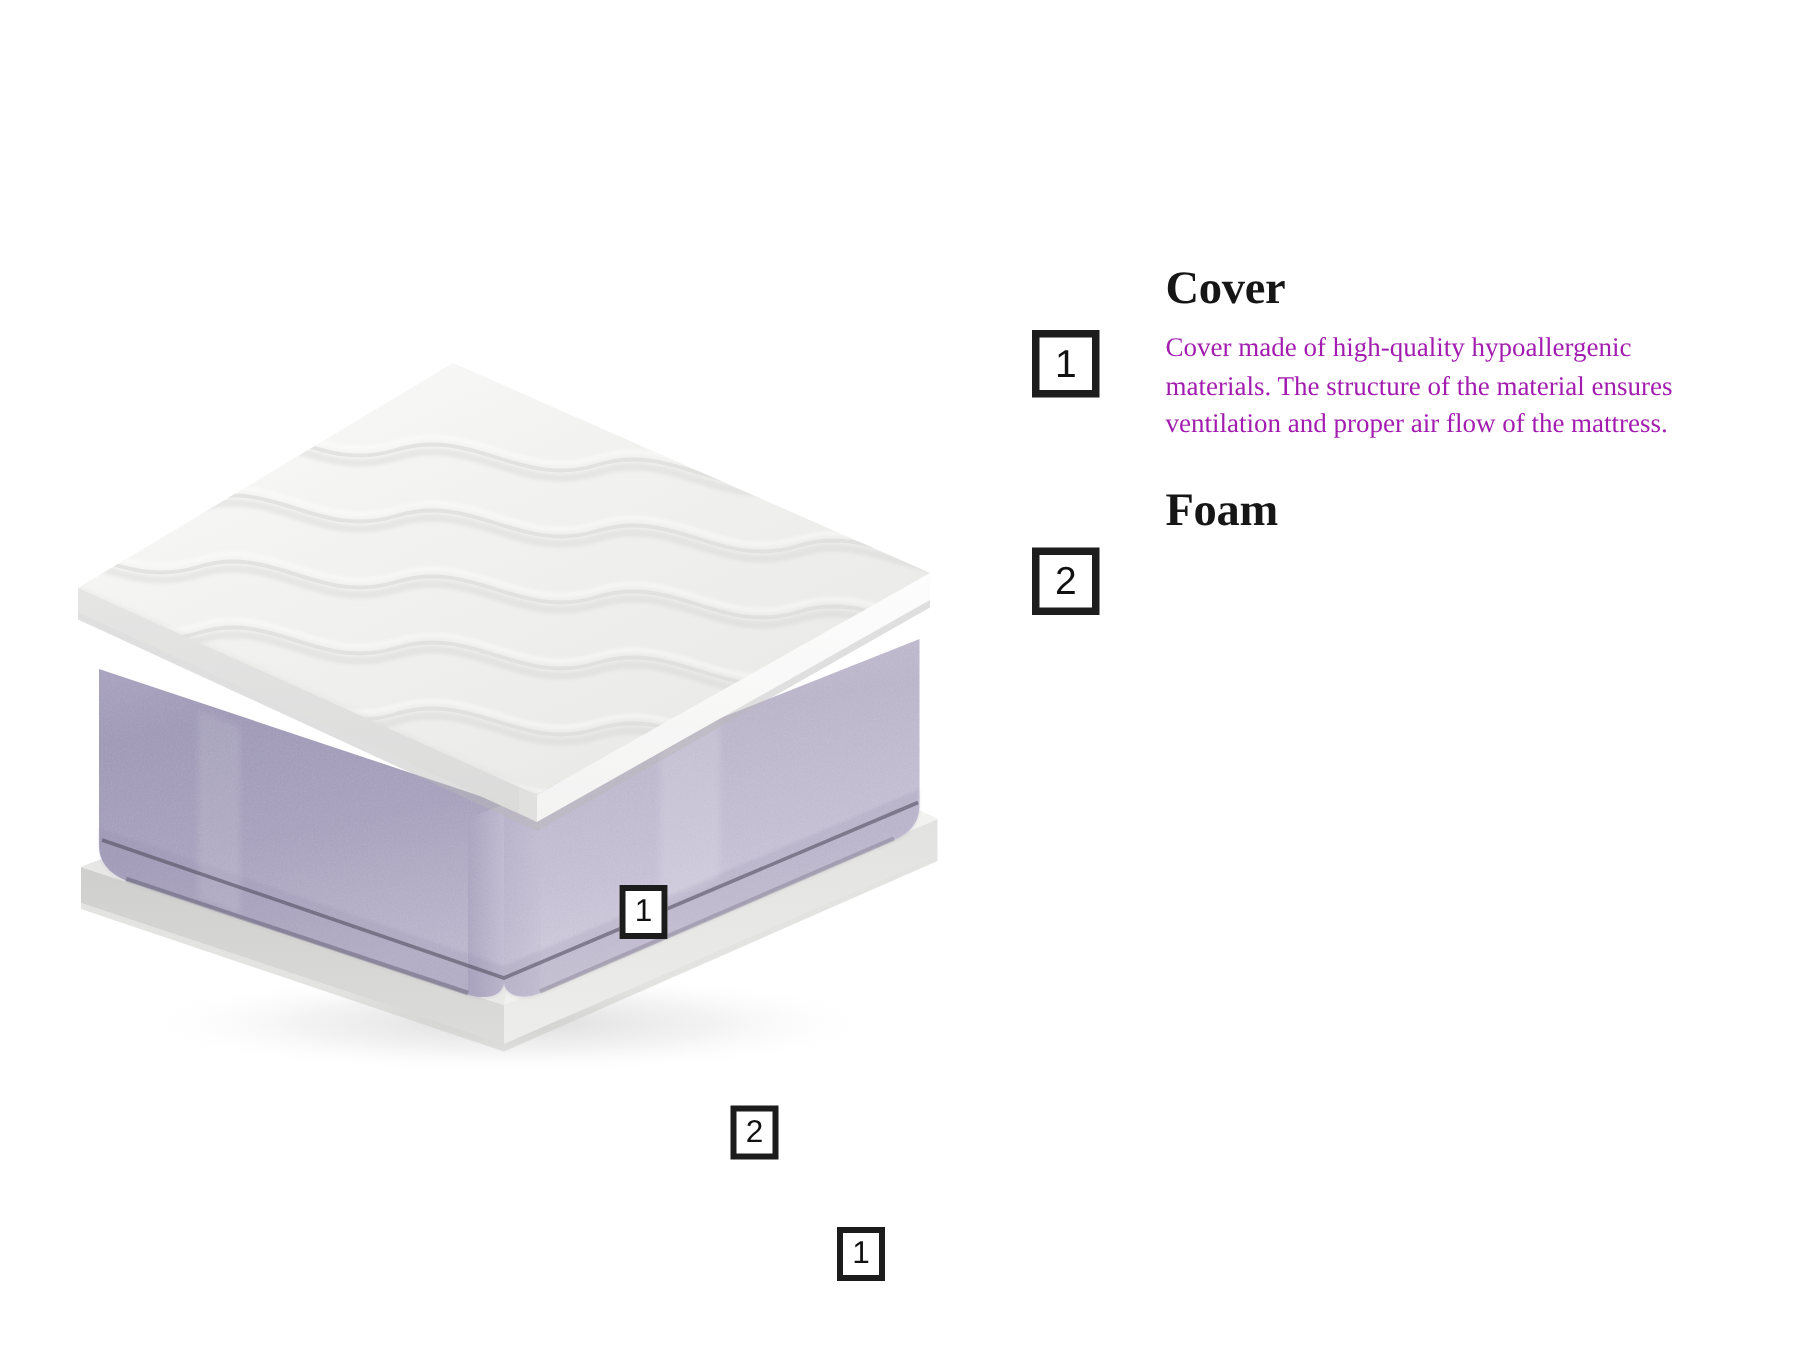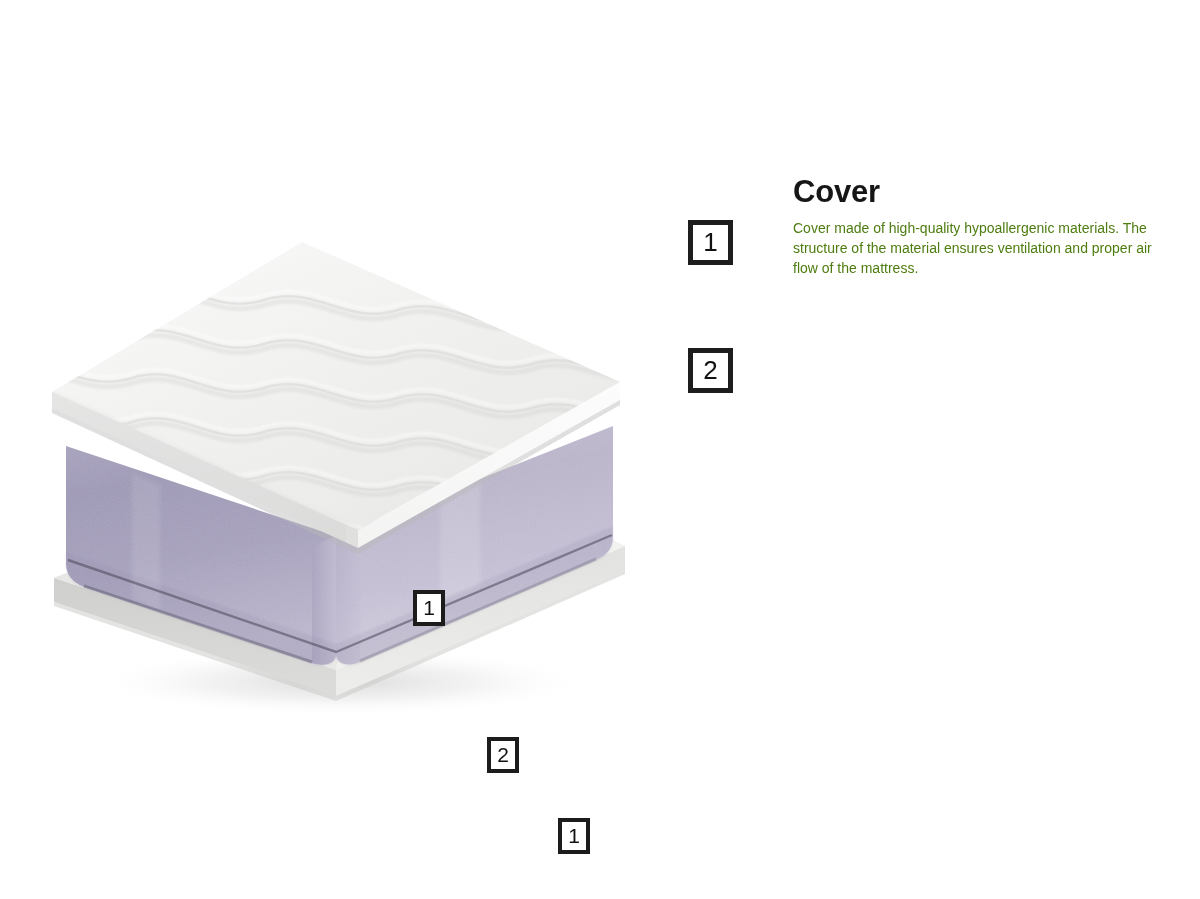--- a/index.html
+++ b/index.html
@@ -83,35 +83,36 @@
     font-size: 26px;
     font-weight: 400;
     line-height: 35px;
     text-align: center;
     cursor: pointer;
   }
   #legend-entry-cover .legend-marker { margin-top: 44px; }
   #legend-entry-foam  .legend-marker { margin-top: 41px; }
 
   .legend-body {
-    margin-left: 60px;
+    margin-left: 44px;
     padding-top: 0;
+    font-family: Liberation Serif, serif;
   }
   .legend-heading {
     font-size: 31px;
     font-weight: bold;
     color: #161616;
     letter-spacing: -0.2px;
     line-height: 1.0;
     margin: 0 0 12px 0;
   }
   .legend-desc {
-    font-size: 14px;
+    font-size: 18px;
     font-weight: 400;
-    color: #4d7c0f;
+    color: #a21caf;
     line-height: 1.42;
     margin: 0;
     max-width: 372px;
   }
   #legend-entry-foam { margin-top: 28px; }
 </style>
 </head>
 <body>
 
 <div id="diagram-stage">
@@ -308,17 +309,18 @@
       <div class="legend-marker">1</div>
       <div class="legend-body">
         <h2 class="legend-heading">Cover</h2>
         <p class="legend-desc">Cover made of high-quality hypoallergenic materials. The structure of the material ensures ventilation and proper air flow of the mattress.</p>
       </div>
     </div>
 
     <div class="legend-entry" id="legend-entry-foam">
       <div class="legend-marker">2</div>
       <div class="legend-body">
+        <h2 class="legend-heading">Foam</h2>
       </div>
     </div>
 
   </div>
 </div>
 
 </body></html>

